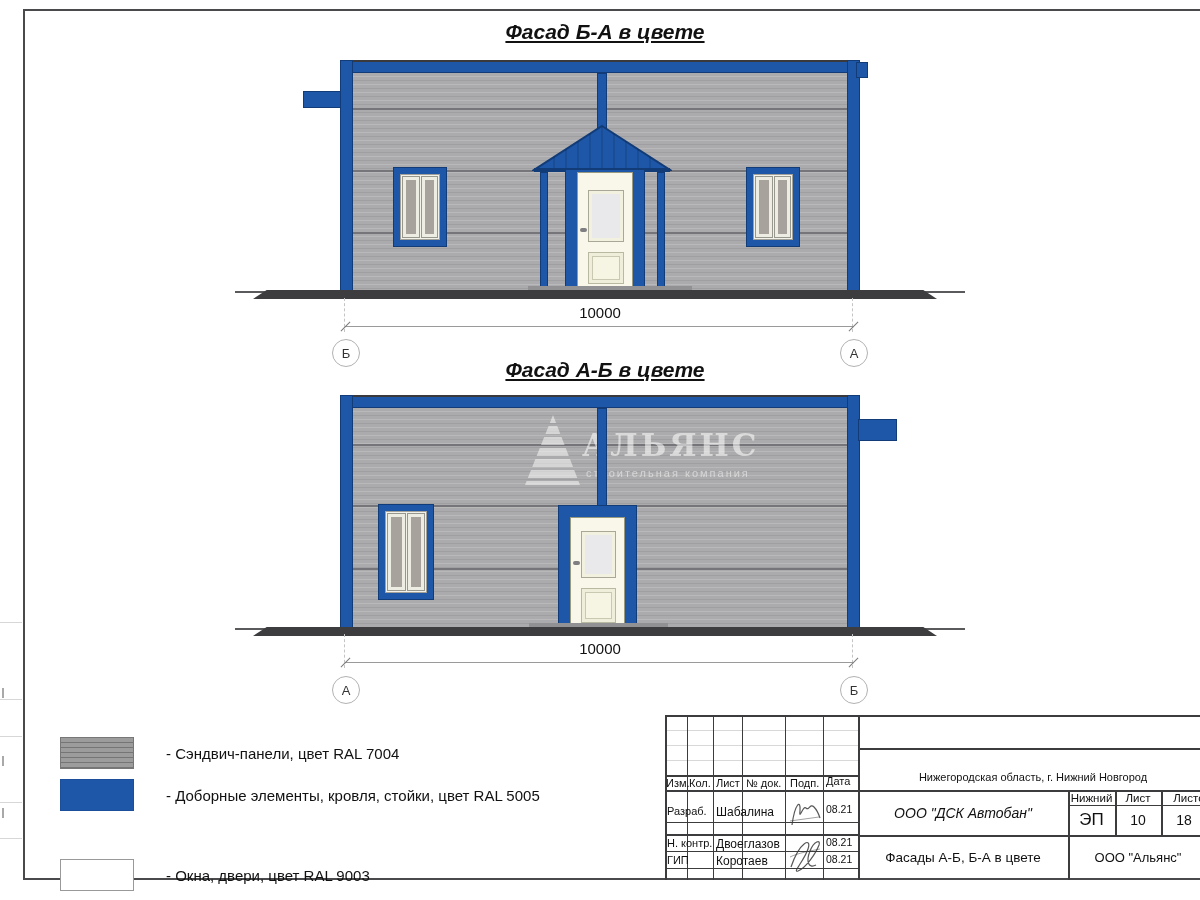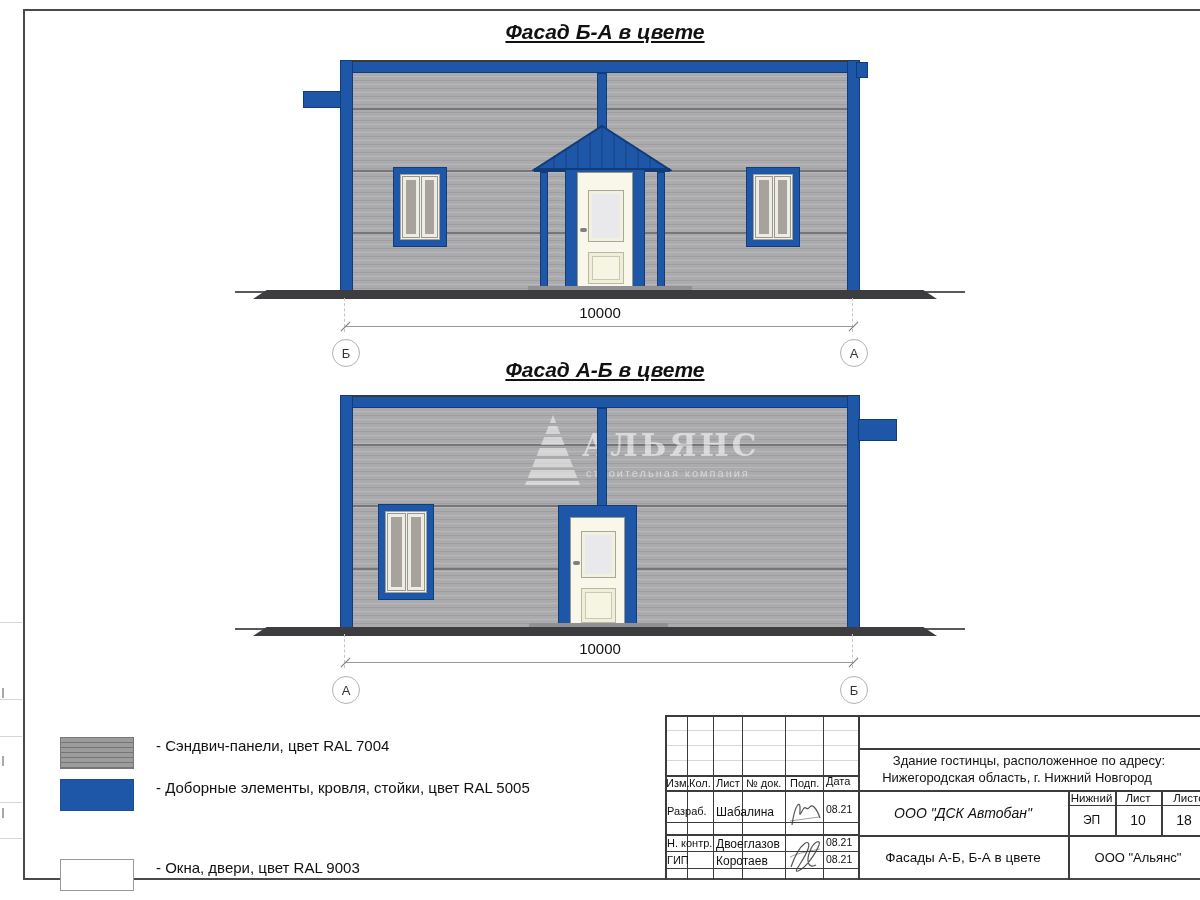--- a/index.html
+++ b/index.html
@@ -58,21 +58,21 @@
   .axis{position:absolute;width:26px;height:26px;border:1px solid #b2b2b2;border-radius:50%;
     background:#fff;display:flex;align-items:center;justify-content:center;
     font-size:13px;color:#333;}
 
   
   .wm-name{position:absolute;font-family:"DejaVu Serif", serif;font-weight:bold;
     font-size:31px;letter-spacing:3px;color:rgba(255,255,255,.55);}
   .wm-sub{position:absolute;font-size:11px;letter-spacing:2px;color:rgba(255,255,255,.5);}
 
   
-  .legend-row{position:absolute;left:60px;display:flex;gap:22px;}
+  .legend-row{position:absolute;left:60px;display:flex;align-items:center;gap:32px;}
   .swatch{width:74px;height:32px;box-sizing:border-box;}
   .swatch-panels{background:#9c9c9c;border:1px solid #777;
     background-image:repeating-linear-gradient(180deg,transparent 0 4px,rgba(0,0,0,.25) 4px 5px);}
   .swatch-blue{background:#1e57a8;border:1px solid #1b4f9a;}
   .swatch-white{background:#ffffff;border:1px solid #999;}
   .legend-label{font-size:15px;color:#111;white-space:nowrap;}
 
   
   .tb{position:absolute;left:665px;top:715px;width:565px;height:165px;}
   .vl{position:absolute;background:#3c3c3e;width:2px;}
@@ -268,22 +268,21 @@
     <div class="vl1" style="left:22px;top:0;height:165px;"></div>
     <div class="vl1" style="left:48px;top:0;height:165px;"></div>
     <div class="vl1" style="left:77px;top:0;height:165px;"></div>
     <div class="vl1" style="left:120px;top:0;height:165px;"></div>
     <div class="vl1" style="left:158px;top:0;height:165px;"></div>
     <div class="vl" style="left:193px;top:0;height:165px;"></div>
     <div class="vl" style="left:403px;top:75px;height:90px;"></div>
     <div class="vl" style="left:450px;top:75px;height:45px;"></div>
     <div class="vl" style="left:496px;top:75px;height:45px;"></div>
 
-    <div class="tb-center" style="left:196px;top:36px;width:336px;height:18px;font-size:13px;">Здание гостинцы, расположенное по адресу:</div>
-    <div class="tb-center" style="left:184px;top:53px;width:336px;height:18px;font-size:13px;">Нижегородская область, г. Нижний Новгород</div>
+    <div class="tb-center" style="left:200px;top:53px;width:336px;height:18px;font-size:11px;">Нижегородская область, г. Нижний Новгород</div>
 
     <div class="tb-text" style="left:1px;top:62px;">Изм.</div>
     <div class="tb-text" style="left:24px;top:62px;">Кол.</div>
     <div class="tb-text" style="left:51px;top:62px;">Лист</div>
     <div class="tb-text" style="left:81px;top:62px;">№ док.</div>
     <div class="tb-text" style="left:125px;top:62px;">Подп.</div>
     <div class="tb-text" style="left:161px;top:60px;">Дата</div>
 
     <div class="tb-text" style="left:2px;top:90px;">Разраб.</div>
     <div class="tb-text" style="left:51px;top:90px;font-size:12px;">Шабалина</div>
@@ -301,21 +300,21 @@
     </svg>
     <svg class="abs" style="left:121px;top:118px;" width="37" height="44">
       <path d="M5,34 C14,8 26,4 22,16 C18,28 6,40 12,38 C20,35 30,20 33,12 C35,6 28,8 24,18 C20,28 22,36 30,32" fill="none" stroke="#3a3a3a" stroke-width="1.2" opacity="0.85"></path>
       <path d="M4,24 C12,20 24,18 34,16" fill="none" stroke="#3a3a3a" stroke-width="0.8" opacity="0.6"></path>
     </svg>
 
     <div class="tb-center" style="left:193px;top:75px;width:210px;height:45px;font-size:14px;font-style:italic;">ООО "ДСК Автобан"</div>
     <div class="tb-center" style="left:403px;top:76px;width:47px;height:14px;font-size:11.5px;">Нижний</div>
     <div class="tb-center" style="left:450px;top:76px;width:46px;height:14px;font-size:11.5px;">Лист</div>
     <div class="tb-center" style="left:496px;top:76px;width:62px;height:14px;font-size:11.5px;">Листов</div>
-    <div class="tb-center" style="left:403px;top:90px;width:47px;height:30px;font-size:12px;">ЭП</div>
+    <div class="tb-center" style="left:403px;top:90px;width:47px;height:30px;font-size:17px;">ЭП</div>
     <div class="tb-center" style="left:450px;top:90px;width:46px;height:30px;font-size:14px;">10</div>
     <div class="tb-center" style="left:496px;top:90px;width:46px;height:30px;font-size:14px;">18</div>
 
     <div class="tb-center" style="left:193px;top:120px;width:210px;height:45px;font-size:13.5px;">Фасады А-Б, Б-А в цвете</div>
     <div class="tb-center" style="left:403px;top:120px;width:140px;height:45px;font-size:13px;">ООО "Альянс"</div>
   </div>
 
 </div>
 
 </body></html>

